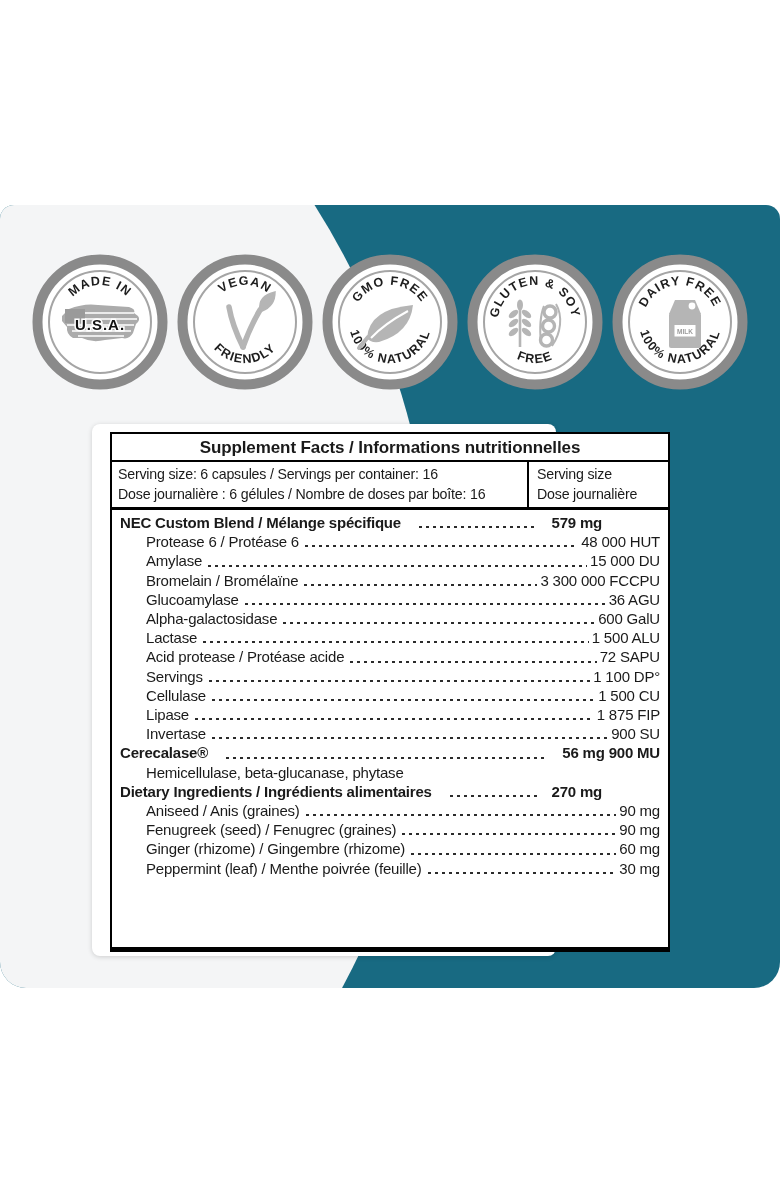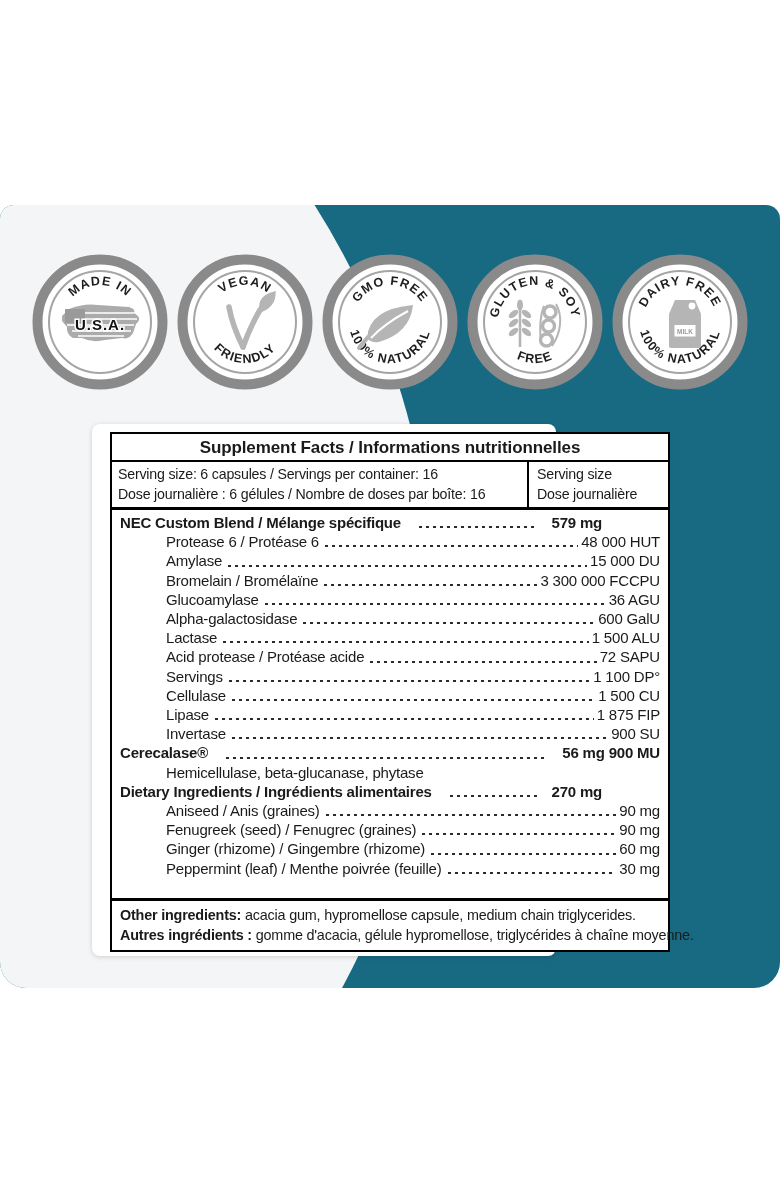--- a/index.html
+++ b/index.html
@@ -46,21 +46,21 @@
     display:flex;border-bottom:3px solid #000;font-size:14.2px;letter-spacing:-.2px;align-items:flex-end;
   }
   .serving-left{flex:0 0 404px;border-right:2px solid #000;padding:2px 5px 3px 6px;}
   .serving-right{flex:1;padding:2px 13px 3px 8px;}
   .serving div{line-height:20px;white-space:nowrap;}
   .rows{flex:1;padding:3px 0 2px;border-bottom:3px solid #000;}
   .row{
     display:flex;font-size:15px;line-height:19.2px;letter-spacing:-.2px;
     padding-left:8px;padding-right:8px;
   }
-  .row.indent{padding-left:34px;margin-left:20px;}
+  .row.indent{padding-left:34px;}
   .row.bold{font-weight:700;gap:12px;}
   .row.pad{padding-right:66px;}
   .row .name{white-space:nowrap;}
   .row .value{white-space:nowrap;}
   .row .dots{
     flex:1;min-width:10px;height:4px;align-self:flex-end;margin:0 3px 3px 4px;
     background-image:radial-gradient(circle,#2b2b2b 1.15px,transparent 1.35px);
     background-size:7px 4px;background-repeat:repeat-x;background-position:0 100%;
   }
   .other{
@@ -289,19 +289,15 @@
             <span class="name">Ginger (rhizome) / Gingembre (rhizome)</span>
             <span class="dots"></span>
             <span class="value">60 mg</span>
           </div>
           <div class="row indent">
             <span class="name">Peppermint (leaf) / Menthe poivrée (feuille)</span>
             <span class="dots"></span>
             <span class="value">30 mg</span>
           </div>
         </div>
-      <div class="other">
-          <div class="oi-line"><span class="oi-label">Other ingredients:</span><span class="oi-text"> acacia gum, hypromellose capsule, medium chain triglycerides.</span></div>
-          <div class="oi-line"><span class="oi-label">Autres ingrédients :</span><span class="oi-text"> gomme d'acacia, gélule hypromellose, triglycérides à chaîne moyenne.</span></div>
-        </div>
     </div>
   </div>
 </div>
 
 </body></html>

